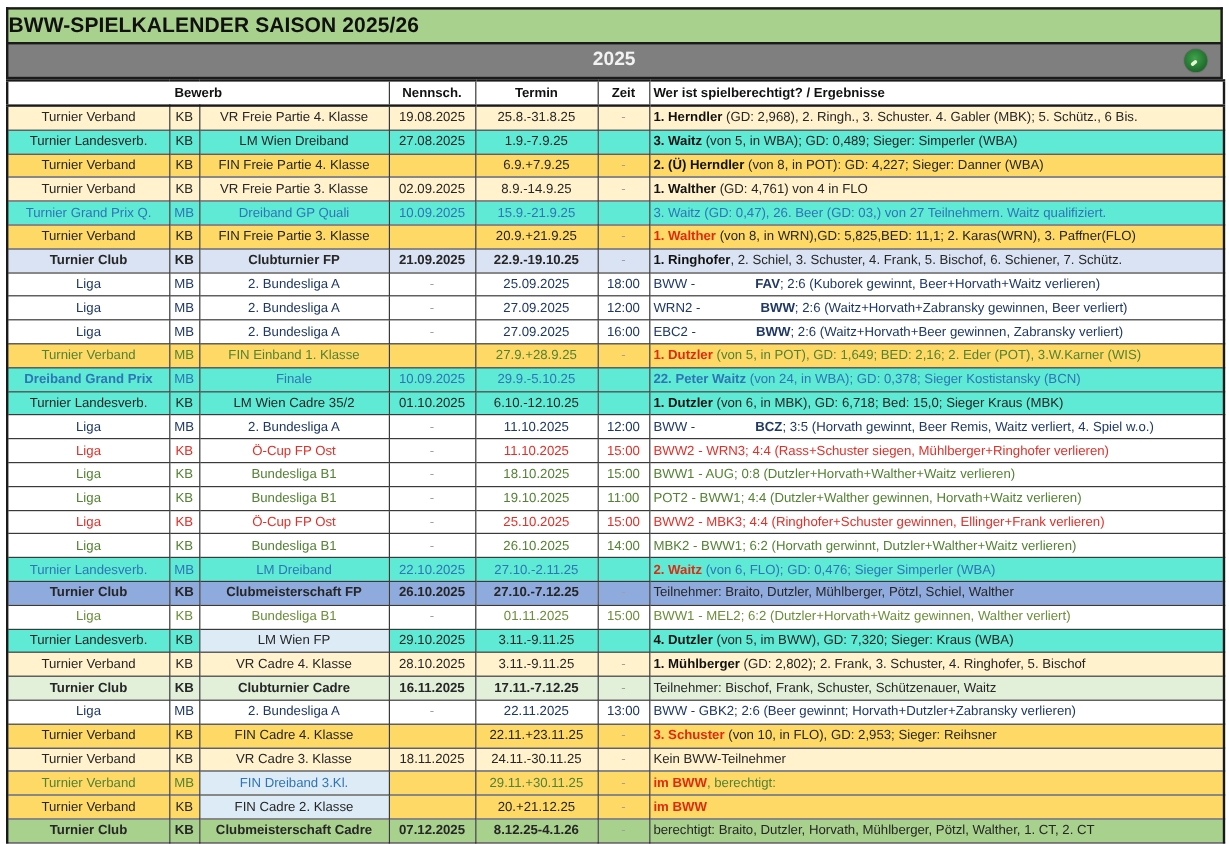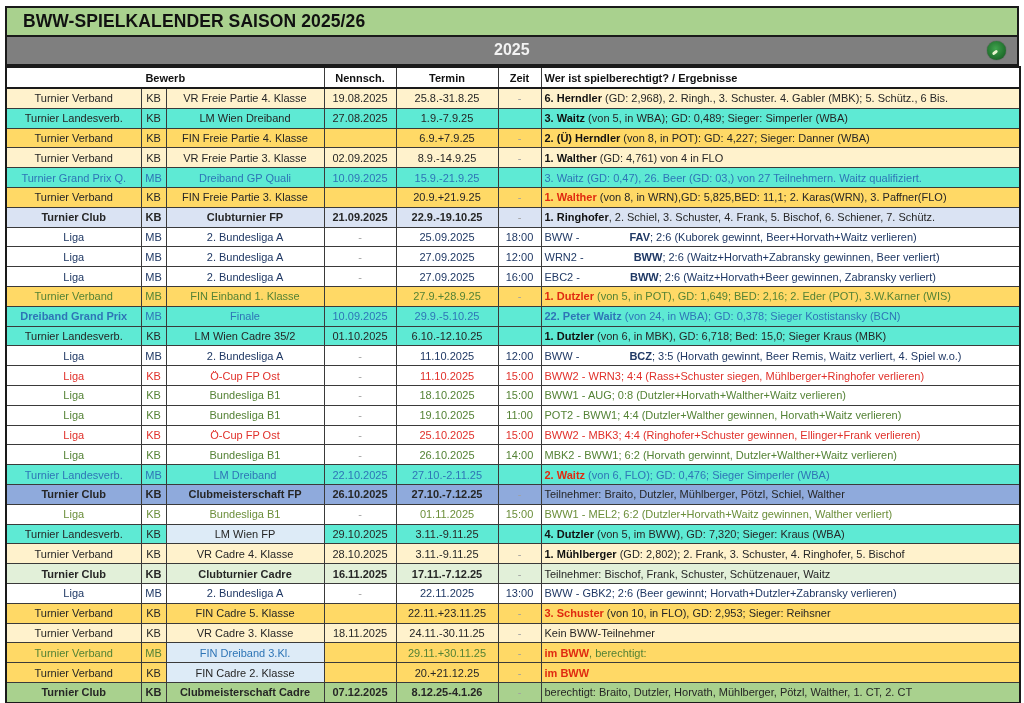--- a/index.html
+++ b/index.html
@@ -1,18 +1,18 @@
 <!DOCTYPE html>
 <html><head>
 <meta charset="utf-8">
 <style>
   html, body { margin:0; padding:0; background:#ffffff; }
   body { width:1024px; height:703px; position:relative; overflow:hidden; font-family:"Liberation Sans", sans-serif; }
   .sheet { position:absolute; left:5px; top:6px; width:1014px; }
-  .title-bar { height:27px; background:#a9d18e; border:2px solid #1a1a1a; border-bottom:none; display:flex; align-items:center; padding-left:16px; font-weight:bold; font-size:17.5px; color:#111; letter-spacing:0.1px; }
+  .title-bar { height:27px; background:#a9d18e; border:2px solid #1a1a1a; border-bottom:none; display:flex; align-items:center; padding-left:0; font-weight:bold; font-size:17.5px; color:#111; letter-spacing:0.1px; }
   .year-bar { height:27px; background:#7f7f7f; border:2px solid #1a1a1a; position:relative; display:flex; align-items:center; justify-content:center; font-weight:bold; font-size:16px; color:#f2f2f2; }
   .year-bar .year { position:absolute; left:487px; top:4px; }
   .logo { position:absolute; right:11px; top:4px; width:19px; height:19px; border-radius:50%; background:radial-gradient(circle at 45% 40%, #3fa34d, #1e6b2a 70%, #124a1c); box-shadow:0 0 1px #0a2f10; }
   .logo::after { content:""; position:absolute; left:5px; top:10px; width:6px; height:3px; background:#e9f5d0; border-radius:2px; transform:rotate(-40deg); }
   table { border-collapse:collapse; width:1014px; table-layout:fixed; font-size:11px; }
   td, th { border:1px solid #3a3a3a; padding:0 3px; height:18.8px; white-space:nowrap; overflow:hidden; line-height:18px; }
   th { background:#ffffff; font-weight:bold; color:#111; height:19px; border-top:2px solid #1a1a1a; border-bottom:2px solid #1a1a1a; }
   table { border-left:2px solid #1a1a1a; border-right:2px solid #1a1a1a; border-bottom:2px solid #1a1a1a; }
   .c { text-align:center; }
   .l { text-align:left; }
@@ -73,21 +73,21 @@
     </thead>
     <tbody id="tbody">
 
       <tr class="r-cream t-dark">
         <td class="c">Turnier Verband</td>
         <td class="c">KB</td>
         <td class="c">VR Freie Partie 4. Klasse</td>
         <td class="c">19.08.2025</td>
         <td class="c">25.8.-31.8.25</td>
         <td class="c dash">-</td>
-        <td class="l"><span class="hi-blk">6. Herndler</span><span> (GD: 2,968), 2. Ringh., 3. Schuster. 4. Gabler (MBK); 5. Schütz., 6 Bis.</span></td>
+        <td class="l"><span class="hi-blk">1. Herndler</span><span> (GD: 2,968), 2. Ringh., 3. Schuster. 4. Gabler (MBK); 5. Schütz., 6 Bis.</span></td>
       </tr>
 
       <tr class="r-gray t-dark">
         <td class="c">Turnier Landesverb.</td>
         <td class="c">KB</td>
         <td class="c">LM Wien Dreiband</td>
         <td class="c">27.08.2025</td>
         <td class="c">1.9.-7.9.25</td>
         <td class="c dash"></td>
         <td class="l"><span class="hi-blk">3. Waitz</span><span> (von 5, in WBA); GD: 0,489; Sieger: Simperler (WBA)</span></td>
@@ -329,21 +329,21 @@
         <td class="c">2. Bundesliga A</td>
         <td class="c dash">-</td>
         <td class="c">22.11.2025</td>
         <td class="c">13:00</td>
         <td class="l"><span>BWW - GBK2; 2:6 (Beer gewinnt; Horvath+Dutzler+Zabransky verlieren)</span></td>
       </tr>
 
       <tr class="r-gold t-dark">
         <td class="c">Turnier Verband</td>
         <td class="c">KB</td>
-        <td class="c">FIN Cadre 5. Klasse</td>
+        <td class="c">FIN Cadre 4. Klasse</td>
         <td class="c"></td>
         <td class="c">22.11.+23.11.25</td>
         <td class="c dash">-</td>
         <td class="l"><span class="hi-red">3. Schuster</span><span> (von 10, in FLO), GD: 2,953; Sieger: Reihsner</span></td>
       </tr>
 
       <tr class="r-cream t-dark">
         <td class="c">Turnier Verband</td>
         <td class="c">KB</td>
         <td class="c">VR Cadre 3. Klasse</td>

